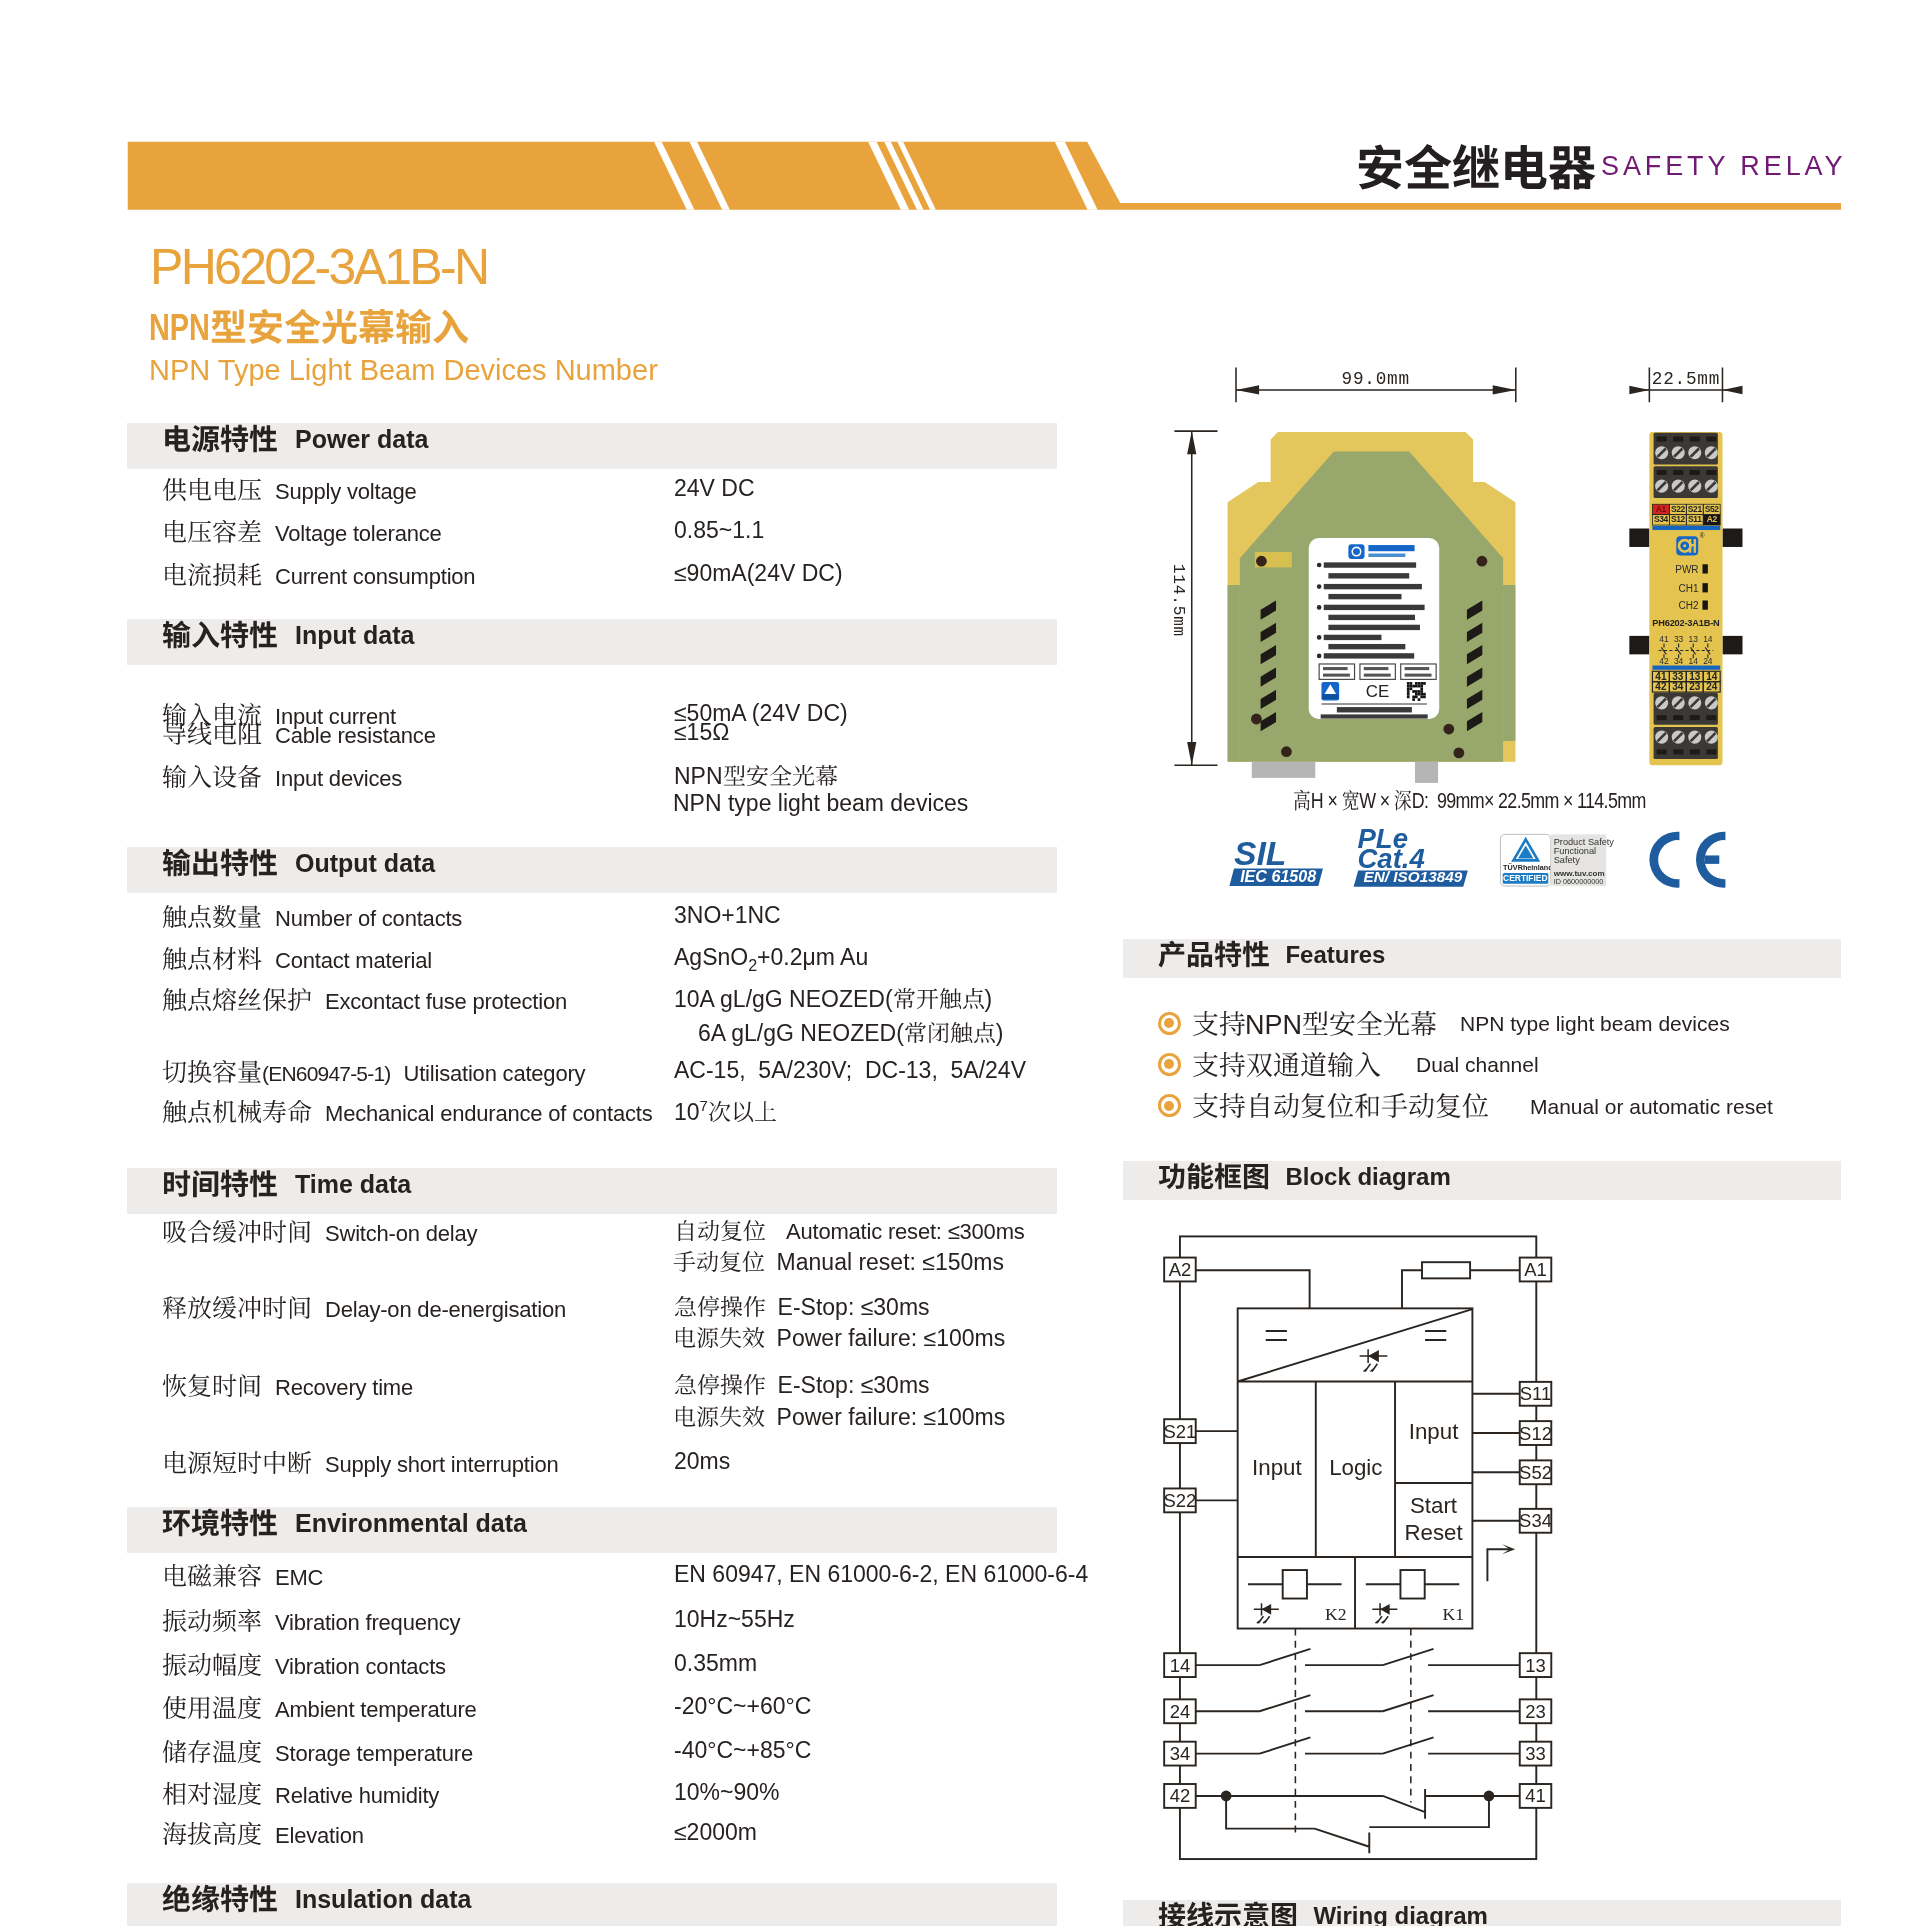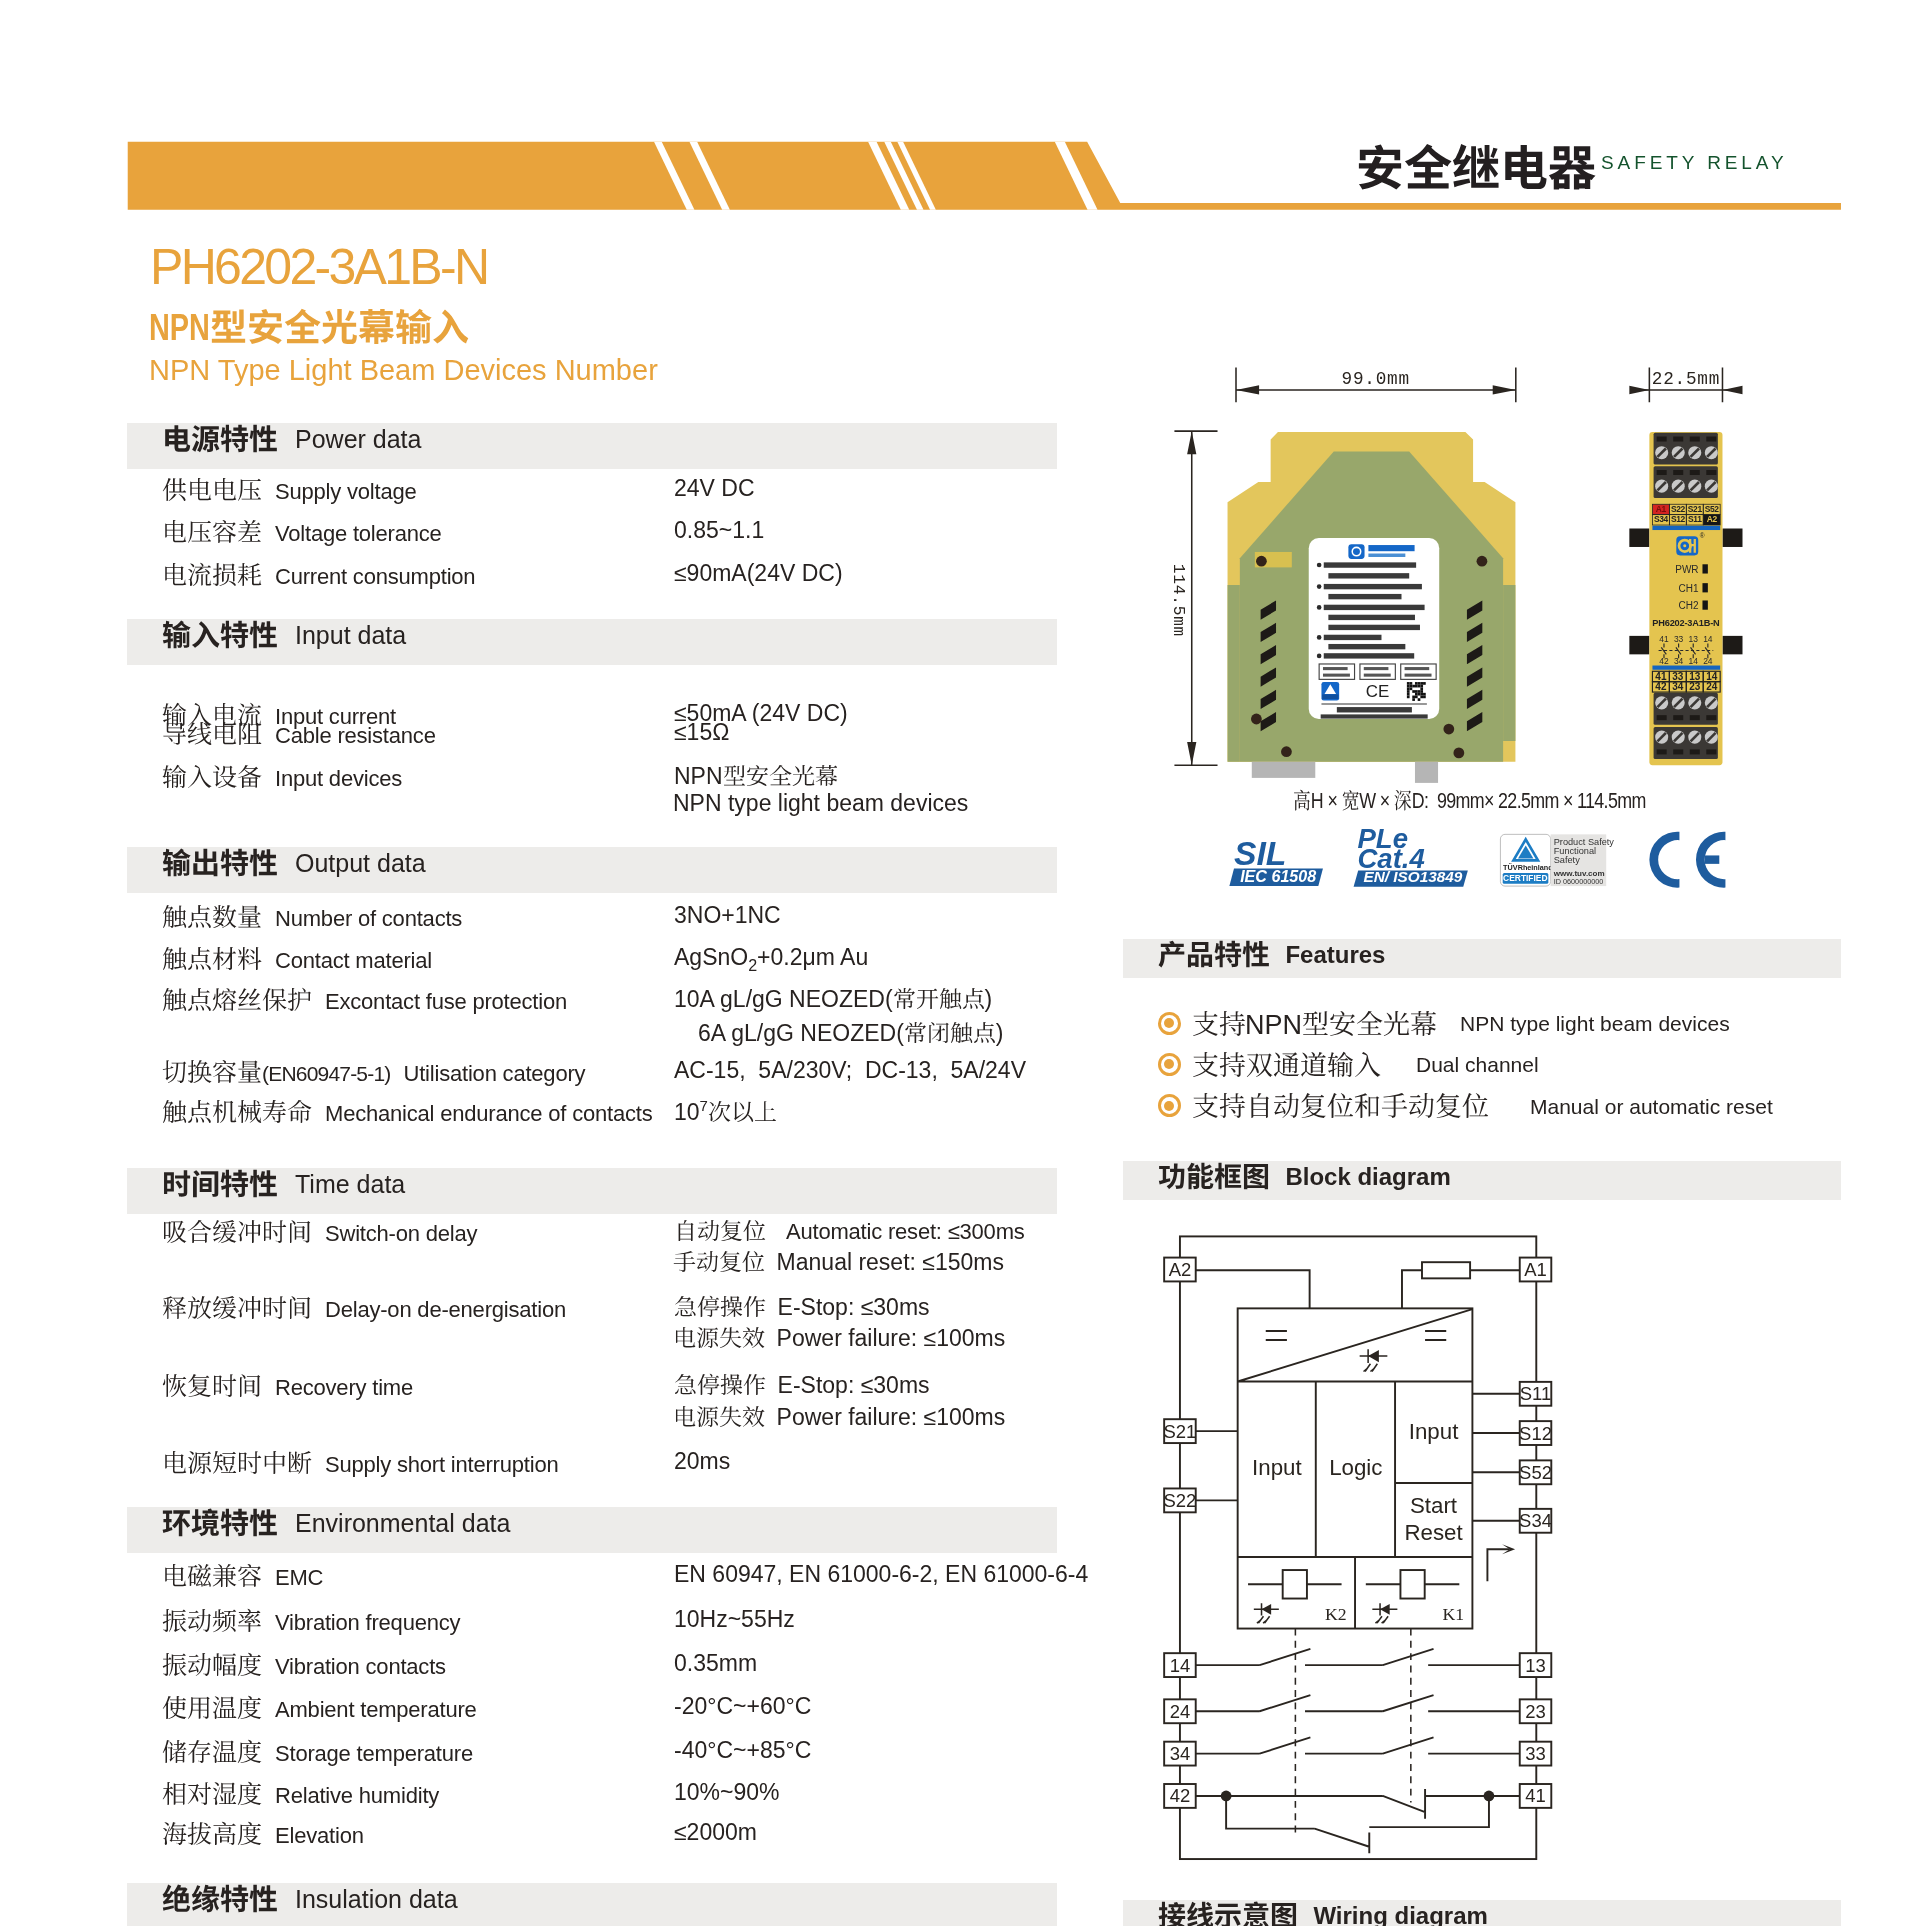--- a/index.html
+++ b/index.html
@@ -2,21 +2,21 @@
 <html style="font-size:6.2px"><head><meta charset="utf-8"><style>
 html,body{margin:0;padding:0}
 body{width:1966px;height:2648px;background:#fff;font-family:"Liberation Sans",sans-serif;position:relative;overflow:hidden}
 .abs{position:absolute}
 .cj{height:1em;vertical-align:-0.13em;fill:currentColor}
 .row{position:absolute;white-space:nowrap;color:#272220;font-size:24px;line-height:1}
 .row .en{margin-left:13px;font-size:22px;letter-spacing:-0.2px}
 .row .val{position:absolute;left:512px;font-size:23px}
 .band{position:absolute;left:127px;width:930px;height:46px;background:#edecea;color:#272220;white-space:nowrap}
 .band .zh{font-size:29px;font-weight:bold;margin-left:35px}
-.band .en{font-size:25px;font-weight:normal;margin-left:17px}
+.band .en{font-size:25px;font-weight:bold;margin-left:17px}
 .bandr{position:absolute;left:1123px;width:718px;height:39px;background:#edecea;color:#272220;white-space:nowrap}
 .bandr .zh{font-size:28px;font-weight:bold;margin-left:35px}
 .bandr .en{font-size:24px;font-weight:bold;margin-left:15.4px}
 .v2{position:absolute;white-space:nowrap;color:#272220;font-size:23px;line-height:1}
 </style></head><body>
 <svg width="0" height="0" style="position:absolute">
     <defs>
       <path id="b0" d="M40 -82C42 -80 44 -77 45 -75H10V-63H33L25 -60C27 -56 30 -51 32 -47H11V-33C11 -23 10 -9 2 2C5 3 10 8 12 10C22 -2 24 -20 24 -33V-36H94V-47H72L81 -59L67 -63C66 -58 63 -52 60 -47H37L44 -50C42 -54 39 -59 36 -63H92V-75H59C58 -78 55 -82 53 -85Z"></path>
       <path id="b1" d="M12 -77C16 -69 21 -58 22 -52L34 -56C32 -63 28 -73 23 -81ZM77 -81C74 -73 70 -63 65 -56L76 -52C80 -58 85 -68 90 -77ZM44 -85V-48H5V-37H29C28 -20 25 -8 2 -1C5 1 8 6 10 9C36 0 40 -16 42 -37H56V-7C56 5 59 9 71 9C73 9 80 9 83 9C93 9 96 4 97 -14C94 -14 88 -16 86 -18C86 -5 85 -3 82 -3C80 -3 74 -3 72 -3C69 -3 69 -3 69 -7V-37H95V-48H56V-85Z"></path>
       <path id="b2" d="M27 -74C33 -70 38 -64 43 -58C37 -32 25 -13 3 -2C6 0 12 5 14 8C32 -3 45 -20 53 -43C63 -24 71 -3 92 8C93 4 96 -2 98 -6C66 -26 67 -61 35 -84Z"></path>
@@ -178,21 +178,21 @@
 <path d="M2329,368 l15,0 l85,177 l-15,0 Z" fill="#fff"></path>
 <path d="M2738,368 l26,0 l85,177 l-26,0 Z" fill="#fff"></path>
 </svg>
 <div class="abs" style="left:1356px;top:143px;font-size:48px;font-weight:bold;color:#231f20;line-height:1"><svg class="cj" style="width:5.00em" viewBox="0 -88 500 100">
       <use href="#b12" x="0"></use>
       <use href="#b3" x="100"></use>
       <use href="#b27" x="200"></use>
       <use href="#b23" x="300"></use>
       <use href="#b8" x="400"></use>
     </svg></div>
-<div class="abs" style="left:1601px;top:153px;font-size:19px;color:#14532d;letter-spacing:3.9px;line-height:1">SAFETY RELAY</div>
+<div class="abs" style="left:1601px;top:153px;font-size:27px;color:#701a75;letter-spacing:3.9px;line-height:1">SAFETY RELAY</div>
 
 <div class="abs" style="left:150px;top:242px;font-size:50px;color:#e8a33c;letter-spacing:-2.7px;line-height:1">PH6202-3A1B-N</div>
 <div class="abs" style="left:149px;top:308px;font-size:37px;font-weight:bold;color:#e8a33c;line-height:1"><span style="display:inline-block;transform:scaleX(0.78);transform-origin:0 50%;margin-right:-17px">NPN</span><svg class="cj" style="width:7.00em" viewBox="0 -88 700 100">
       <use href="#b10" x="0"></use>
       <use href="#b12" x="100"></use>
       <use href="#b3" x="200"></use>
       <use href="#b1" x="300"></use>
       <use href="#b13" x="400"></use>
       <use href="#b30" x="500"></use>
       <use href="#b2" x="600"></use>

